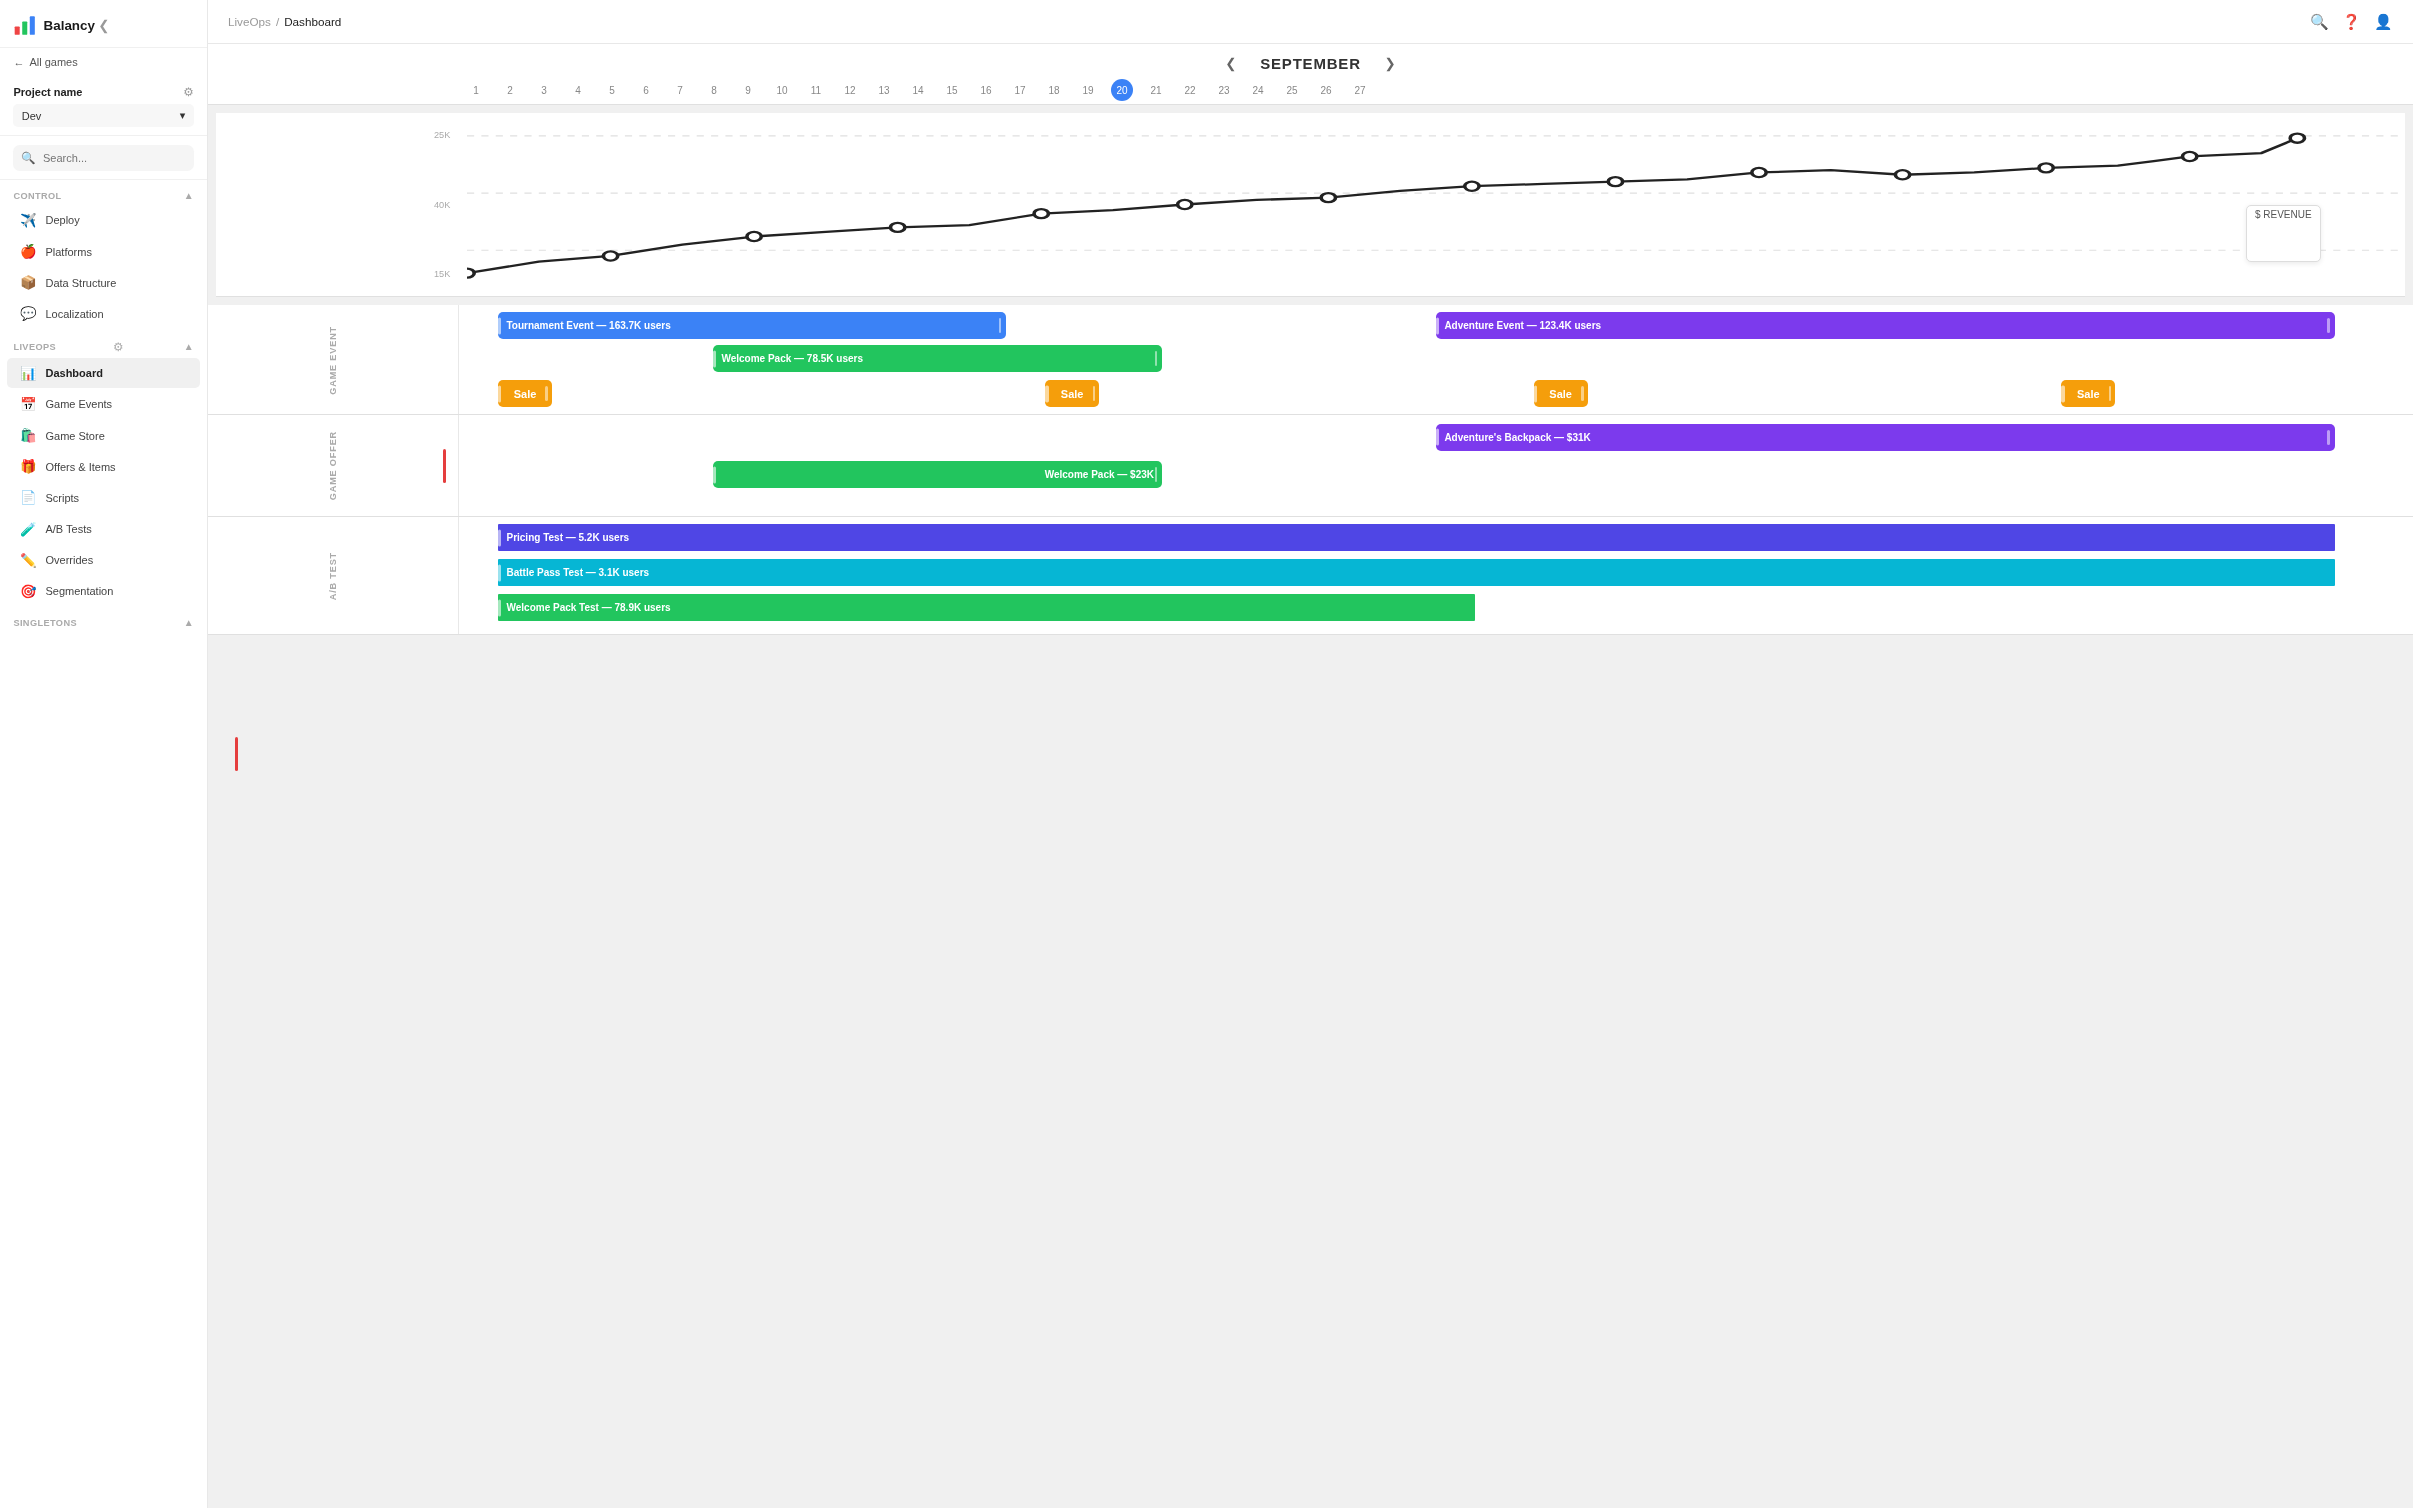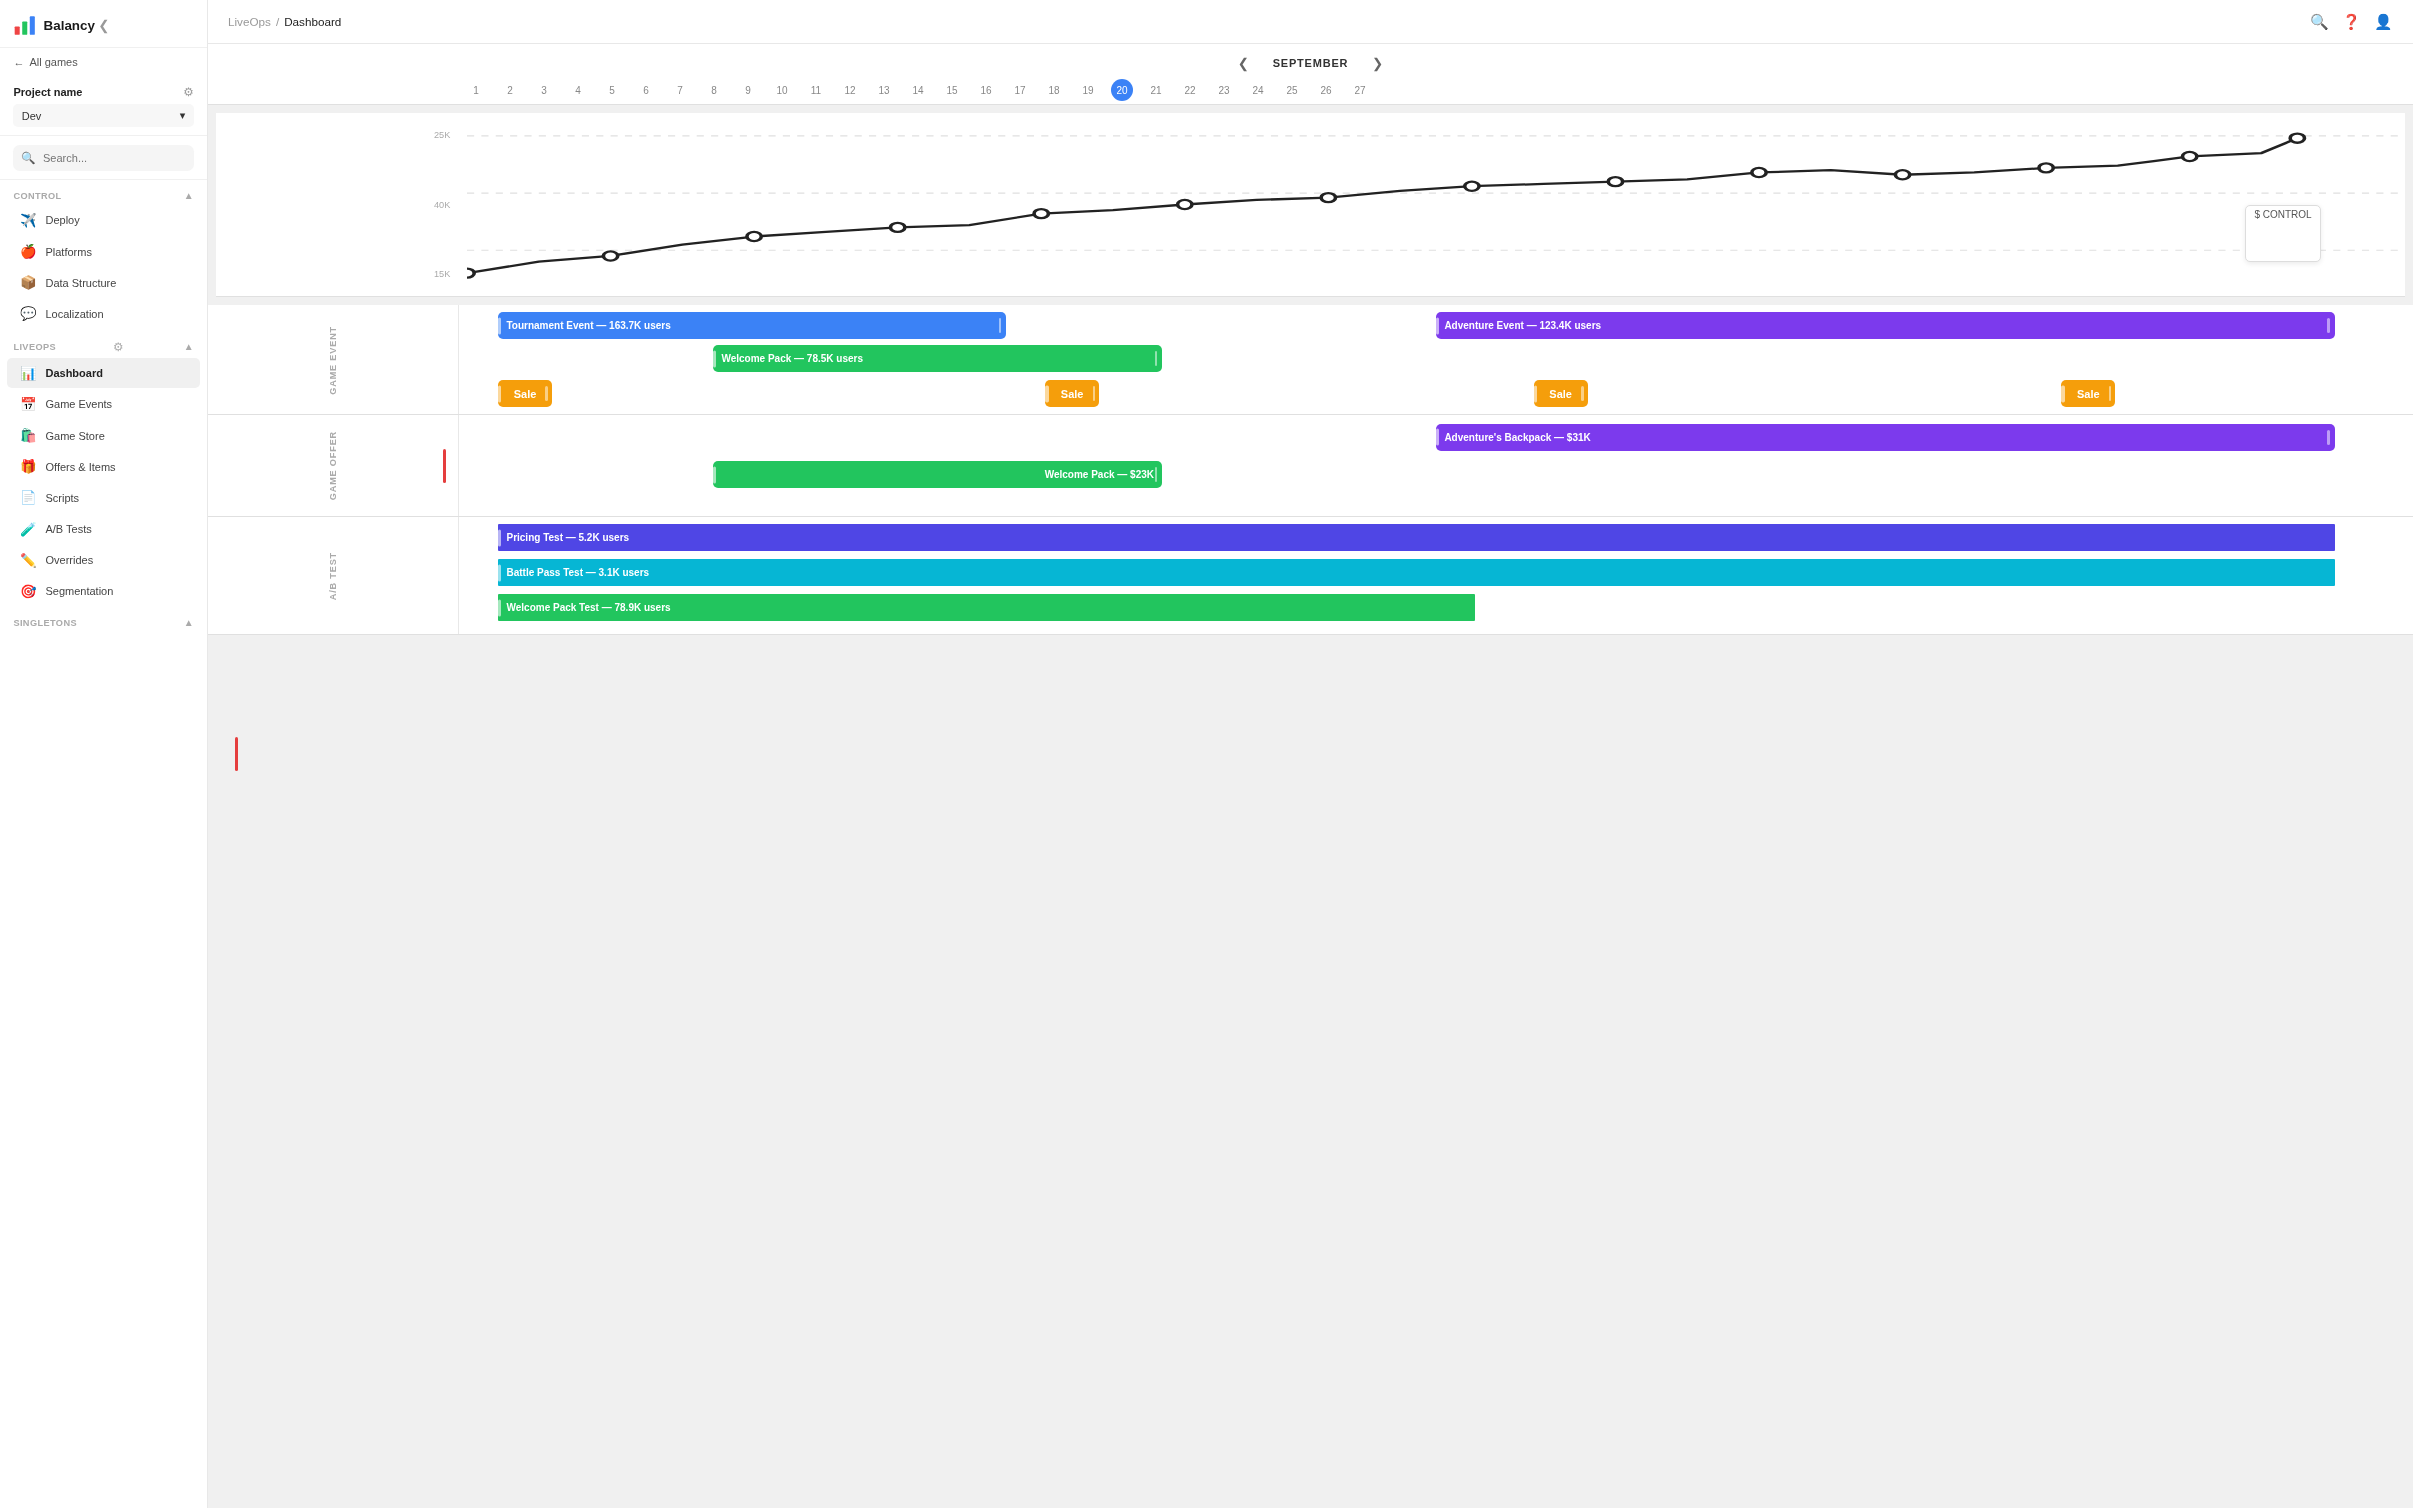--- a/index.html
+++ b/index.html
@@ -218,21 +218,21 @@
     .month-nav {
       display: flex;
       align-items: center;
       justify-content: center;
       gap: 17px;
       padding-bottom: 6.7px;
     }
 
     .month-label {
       font-weight: 600;
-      font-size: 11px;
+      font-size: 15px;
       letter-spacing: 0.8px;
       color: #333;
     }
 
     .nav-arrow {
       cursor: pointer;
       color: #666;
       font-size: 13.4px;
       padding: 1.7px 6.7px;
     }
@@ -652,21 +652,21 @@
         <circle cx="400" cy="80" r="4" fill="white" stroke="#222" stroke-width="2"></circle>
         <circle cx="480" cy="74" r="4" fill="white" stroke="#222" stroke-width="2"></circle>
         <circle cx="560" cy="64" r="4" fill="white" stroke="#222" stroke-width="2"></circle>
         <circle cx="640" cy="60" r="4" fill="white" stroke="#222" stroke-width="2"></circle>
         <circle cx="720" cy="52" r="4" fill="white" stroke="#222" stroke-width="2"></circle>
         <circle cx="800" cy="54" r="4" fill="white" stroke="#222" stroke-width="2"></circle>
         <circle cx="880" cy="48" r="4" fill="white" stroke="#222" stroke-width="2"></circle>
         <circle cx="960" cy="38" r="4" fill="white" stroke="#222" stroke-width="2"></circle>
         <circle cx="1020" cy="22" r="4" fill="white" stroke="#222" stroke-width="2"></circle>
       </svg>
-      <div class="revenue-label" style="position:absolute;bottom:34px;right:84px;background:#fff;border:0.8px solid #ddd;border-radius:5px;padding:3.4px 8.4px;font-size:10px;color:#555;box-shadow:0 1.7px 5px rgba(0,0,0,0.08);z-index:2;">$ CONTROL</div>
+      <div class="revenue-label" style="position:absolute;bottom:34px;right:84px;background:#fff;border:0.8px solid #ddd;border-radius:5px;padding:3.4px 8.4px;font-size:10px;color:#555;box-shadow:0 1.7px 5px rgba(0,0,0,0.08);z-index:2;">$ REVENUE</div>
     </div>
 
     <div class="timeline-section" style="min-height:109px;">
       <div class="section-label-wrap">
         <span class="section-label-text">GAME EVENT</span>
         <div style="position:absolute;left:235px;top:50%;transform:translateY(-50%);width:2.5px;height:34px;background:#e53e3e;border-radius:1.7px;"></div>
       </div>
       <div class="section-content" style="position:relative;min-height:109px;">
 
         <div class="event-bar" style="background:#3b82f6;top:6.7px;left:2%;width:26%;">

